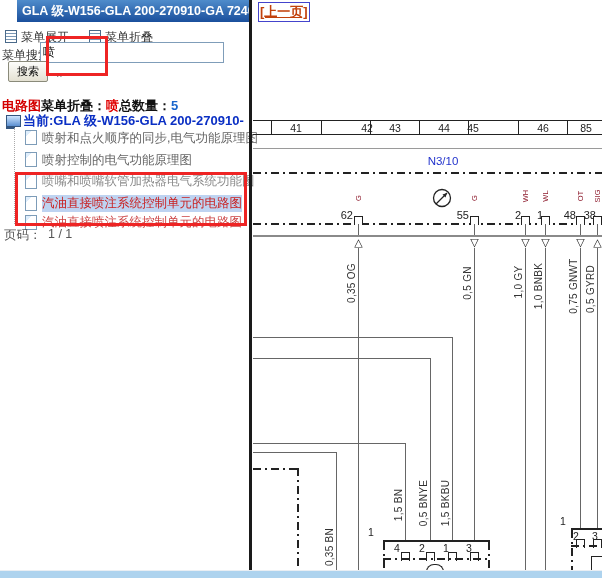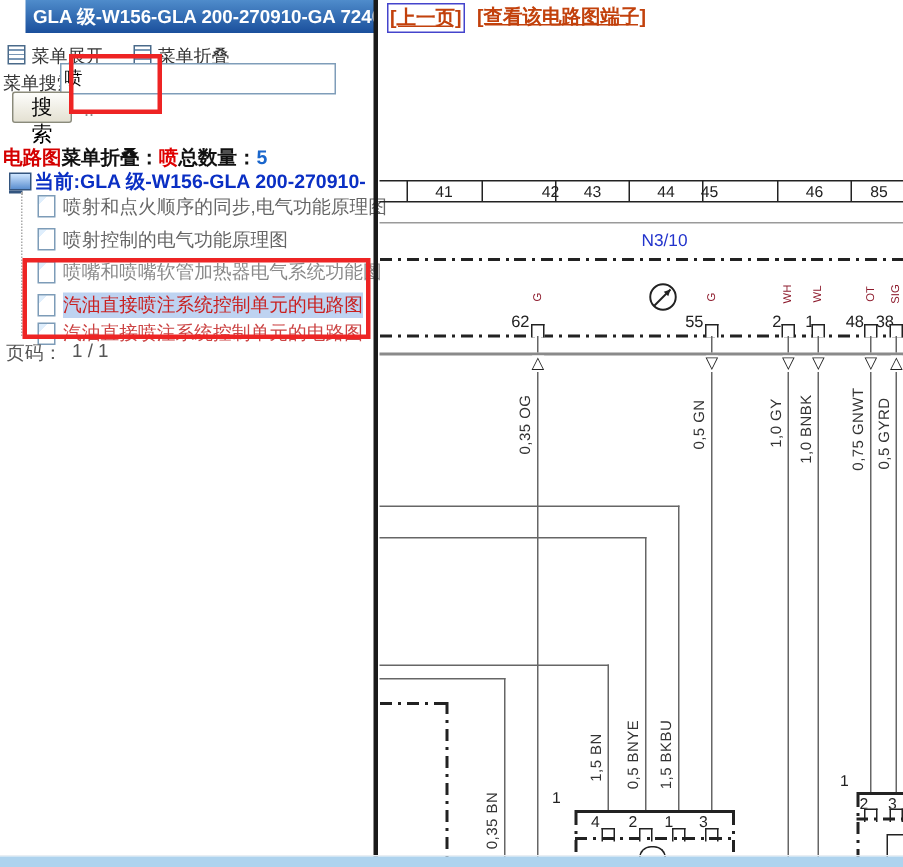--- a/index.html
+++ b/index.html
@@ -20,21 +20,21 @@
   .tri{position:absolute;font-size:11px;color:#222;transform:translateX(-50%);line-height:11px;background:#fff;}
   .socket{position:absolute;width:7px;height:8px;border:1.5px solid #222;border-bottom:none;background:#fff;}
   .titlebar{position:absolute;left:17px;top:0;width:234px;height:22px;line-height:22px;
             background:linear-gradient(#4f8ccb,#1a4f9c);color:#fff;font-weight:bold;font-size:12.5px;
             padding-left:5px;white-space:nowrap;overflow:hidden;box-sizing:border-box;}
   .menuicon{position:absolute;width:10px;height:11px;border:1px solid #4a6a8a;background:
             repeating-linear-gradient(180deg,#fff 0 2px,#7a97b5 2px 3px);}
   .mlabel{position:absolute;font-size:12px;color:#333;}
   .sinput{position:absolute;left:40px;top:42px;width:178px;height:17px;border:1px solid #7f9db9;
           font-size:12px;padding:1px 2px;font-family:inherit;}
-  .sbtn{position:absolute;left:8px;top:61px;width:40px;height:21px;font-size:14px;font-family:inherit;
+  .sbtn{position:absolute;left:8px;top:61px;width:40px;height:21px;font-size:11px;font-family:inherit;
         background:linear-gradient(#fdfdfb,#e4e1d2);border:1px solid #8a8a7a;border-radius:2px;}
   .redbox{position:absolute;border:3px solid #ee2424;background:transparent;}
   .docicon{position:absolute;width:10px;height:13px;border:1px solid #7d9cb8;background:
            linear-gradient(135deg,#dfeefc 0 4px,#fff 4px);}
   .treelabel{position:absolute;font-size:12.5px;color:#666;white-space:nowrap;}
   .reslabel{font-weight:bold;font-size:13px;}
   .link{position:absolute;font-size:13px;font-weight:bold;color:#c2410c;text-decoration:underline;white-space:nowrap;}
   .ruler-num{position:absolute;font-size:10.5px;color:#222;transform:translateX(-50%);}
   .cpin{position:absolute;font-size:10.5px;color:#222;}
 </style>
@@ -83,21 +83,20 @@
   <span class="treelabel" style="left:42px;top:214px;color:#cc4444;">汽油直接喷注系统控制单元的电路图</span>
 
   <div class="redbox" style="left:15px;top:172px;width:226px;height:48px;"></div>
 
   <span class="abs" style="left:4px;top:227px;font-size:12.5px;color:#555;">页码：</span>
   <span class="abs" style="left:48px;top:227px;font-size:12.5px;color:#555;">1 / 1</span>
 
   <div class="abs" style="left:249px;top:0;width:3px;height:571px;background:#1a1a1a;"></div>
 
   <span class="link" style="left:258px;top:2px;border:1px solid #4444cc;padding:0 1px;">[上一页]</span>
-  <span class="link" style="left:318px;top:2px;">[查看该电路图端子]</span>
 
   <div class="hline" style="left:253px;top:120px;width:349px;background:#222;"></div>
   <div class="hline" style="left:253px;top:134px;width:349px;background:#222;"></div>
   <div class="vline" style="left:271px;top:120px;height:14px;background:#222;"></div>
   <div class="vline" style="left:321px;top:120px;height:14px;background:#222;"></div>
   <div class="vline" style="left:370px;top:120px;height:14px;background:#222;"></div>
   <div class="vline" style="left:419px;top:120px;height:14px;background:#222;"></div>
   <div class="vline" style="left:468px;top:120px;height:14px;background:#222;"></div>
   <div class="vline" style="left:518px;top:120px;height:14px;background:#222;"></div>
   <div class="vline" style="left:567px;top:120px;height:14px;background:#222;"></div>

